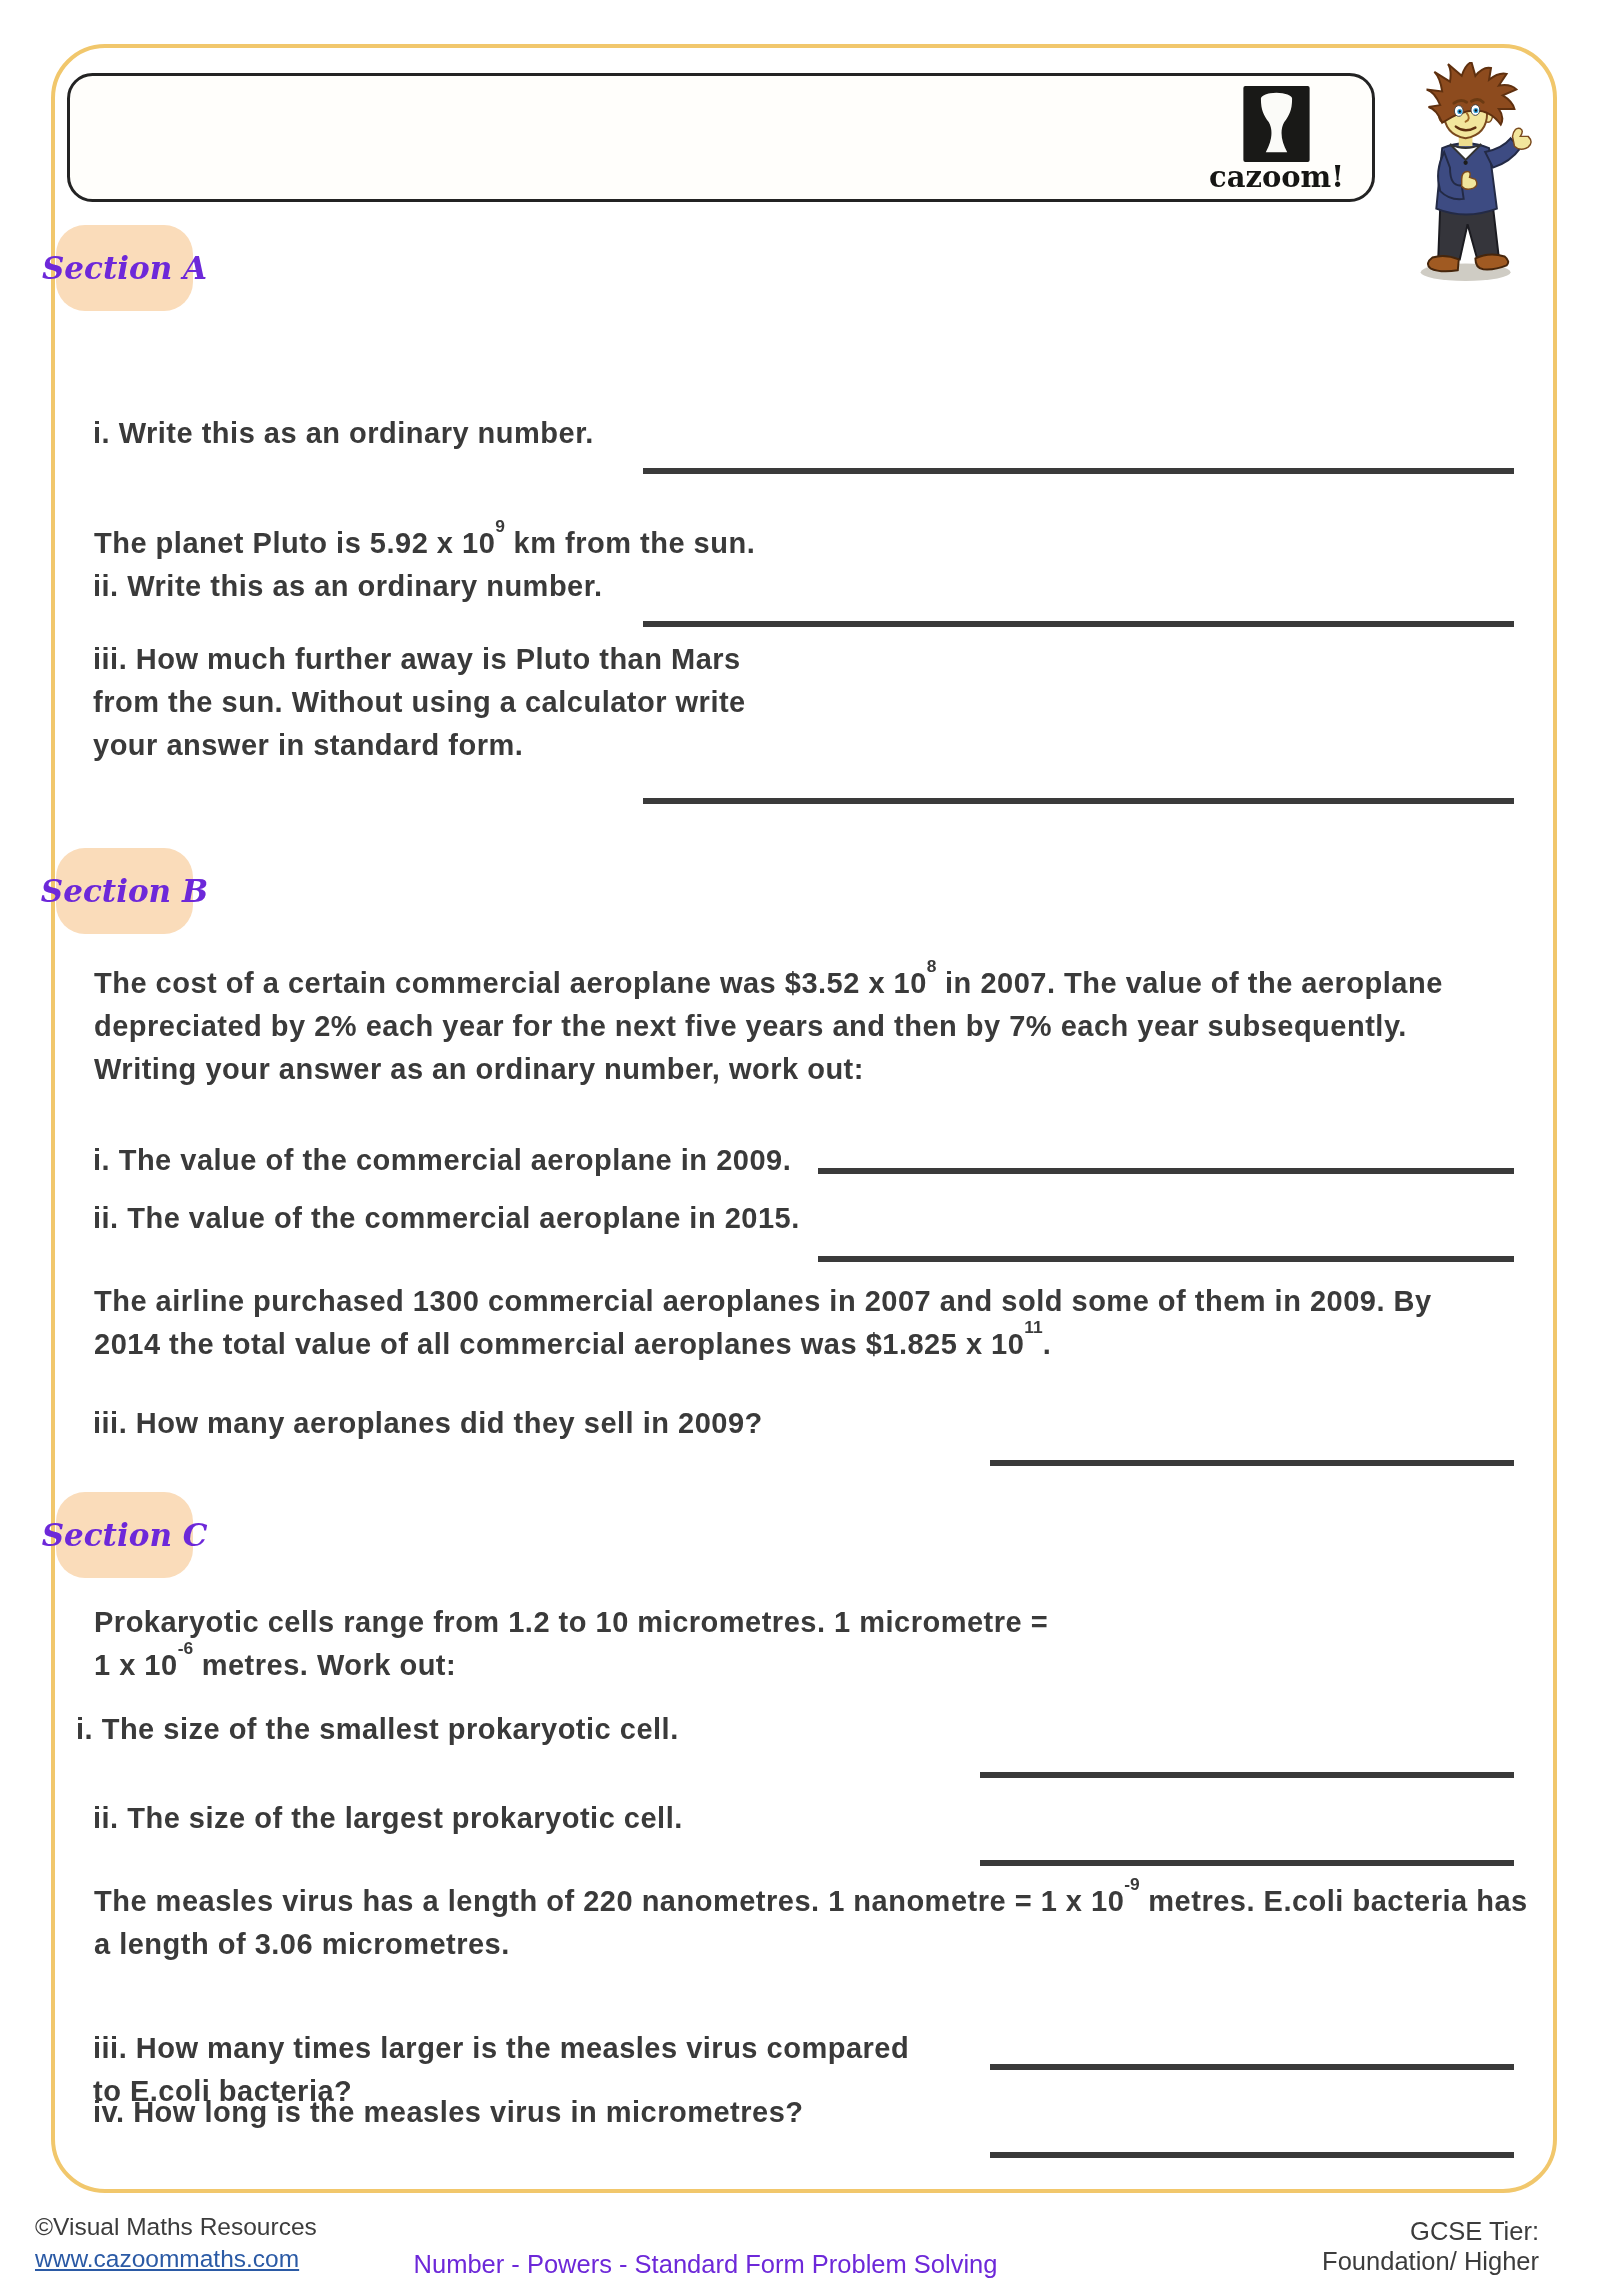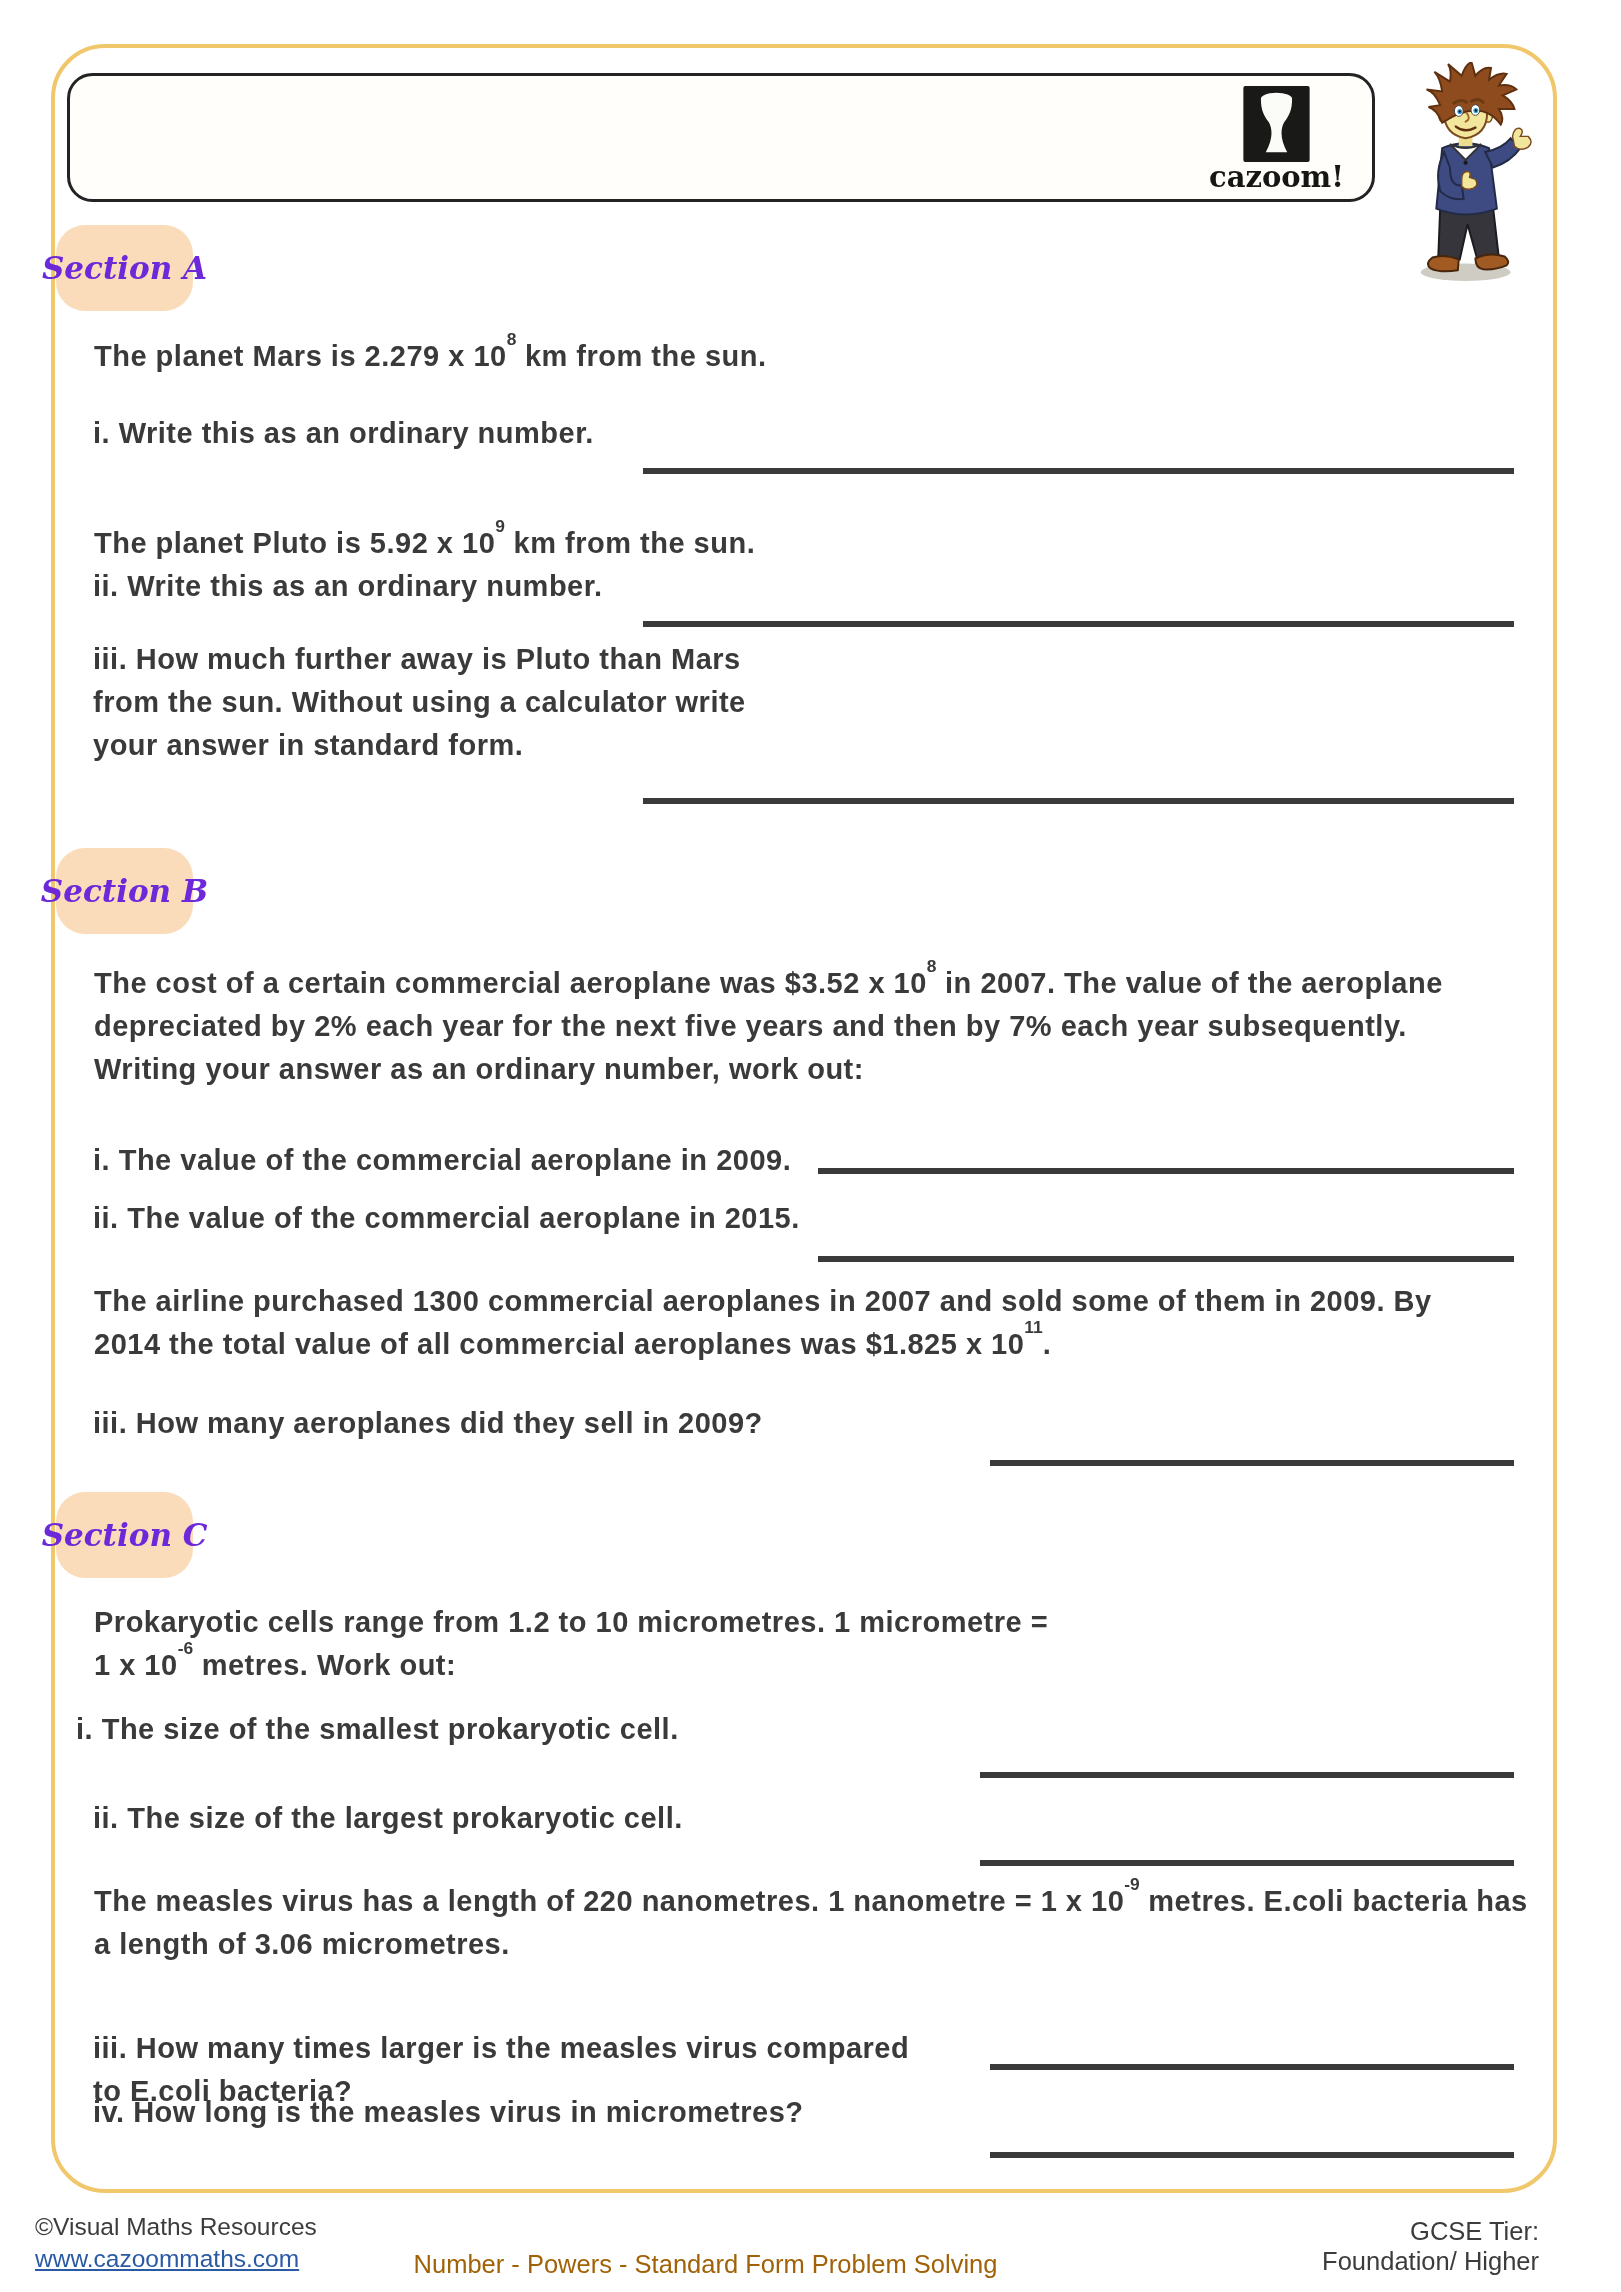--- a/index.html
+++ b/index.html
@@ -34,21 +34,21 @@
   }
   .txt{
     position:absolute;font-size:29px;font-weight:bold;letter-spacing:0.5px;
     line-height:43px;color:#3a3a3a;
   }
   .one{white-space:nowrap;}
   sup{font-size:60%;line-height:0;position:relative;top:-0.6em;letter-spacing:0;}
   .ansline{position:absolute;height:5.9px;background:#3a3a3a;}
   .footer-text{position:absolute;font-size:24.5px;font-weight:normal;color:#3c3c3c;white-space:nowrap;}
   .footer-link{color:#2b5aa5;text-decoration:underline;}
-  .footer-center{position:absolute;left:274px;top:2250px;width:863px;text-align:center;font-size:25.5px;color:#a16207;}
+  .footer-center{position:absolute;left:274px;top:2250px;width:863px;text-align:center;font-size:25.5px;color:#6d28d9;}
   .footer-right{position:absolute;left:1255px;width:284px;text-align:right;font-size:25.5px;color:#3c3c3c;white-space:nowrap;}
   .mascot{position:absolute;left:1407px;top:62px;}
 </style>
 </head>
 <body>
 
 <div class="page">
 
   <div class="accent-border"></div>
 
@@ -88,21 +88,20 @@
       <circle cx="54" cy="50.5" r="1.2" fill="#101010"></circle>
     <circle cx="70.5" cy="49.5" r="2.6" fill="#35a3dd"></circle>
       <circle cx="70.5" cy="49.5" r="1.2" fill="#101010"></circle>
     <path d="M61,52 q5,6 -1,9" stroke="#a06a28" stroke-width="2" fill="none" stroke-linecap="round"></path>
     <path d="M50,66 q9,7 20,1" stroke="#5f300f" stroke-width="2.5" fill="none" stroke-linecap="round"></path>
   </svg>
 
   <div class="badge" style="top:225px;">
     <span>Section A</span>
   </div>
-  <div class="txt one" style="left:94px;top:335px;">The planet Mars is 2.279 x 10<sup>8</sup> km from the sun.</div>
   <div class="txt one" style="left:93px;top:412px;">i. Write this as an ordinary number.</div>
   <div class="ansline" style="left:643px;top:468px;width:871px;"></div>
   <div class="txt one" style="left:94px;top:495px;margin-top:27px;">The planet Pluto is 5.92 x 10<sup>9</sup> km from the sun.</div>
   <div class="txt one" style="left:93px;top:565px;">ii. Write this as an ordinary number.</div>
   <div class="ansline" style="left:643px;top:621px;width:871px;"></div>
   <div class="txt" style="left:93px;top:638px;width:657px;">iii. How much further away is Pluto than Mars from the sun. Without using a calculator write your answer in standard form.</div>
   <div class="ansline" style="left:643px;top:798px;width:871px;"></div>
 
   <div class="badge" style="top:848px;">
     <span>Section B</span>

